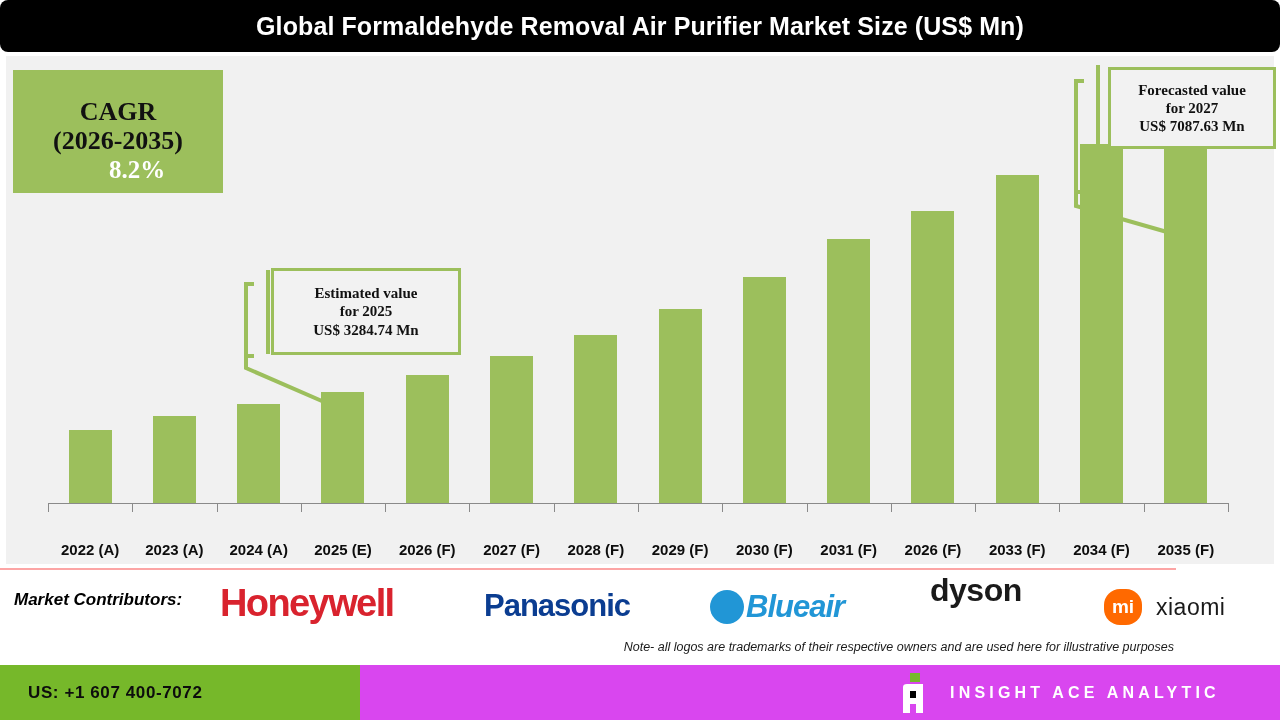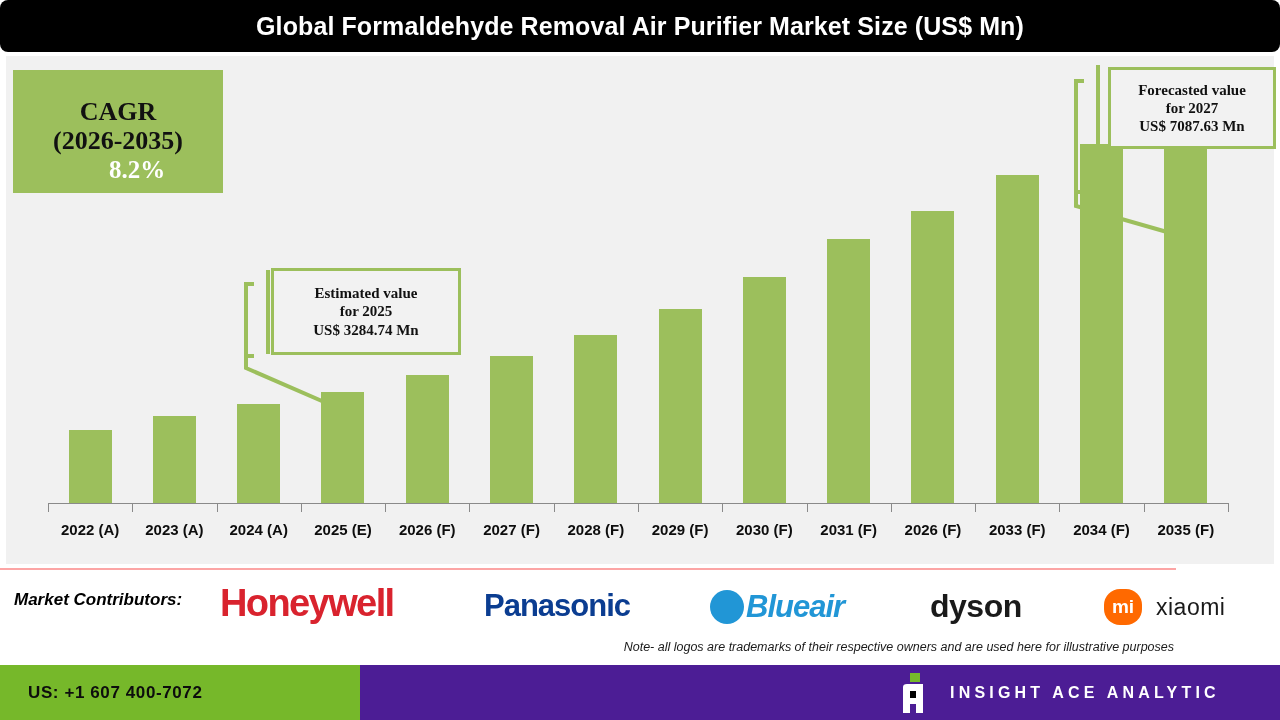--- a/index.html
+++ b/index.html
@@ -83,23 +83,22 @@
   }
   .bar {
     width: 43px; background: #9cbf5c;
   }
   .ticks {
     position: absolute; left: 42px; top: 447px; width: 1180px; height: 9px;
   }
   .tick { position: absolute; top: 0; width: 1px; height: 9px; background: #8a8a8a; }
 
   .xlabels {
-    position: absolute; left: 42px; top: 459px; width: 1180px; height: 28px;
+    position: absolute; left: 42px; top: 485px; width: 1180px; height: 28px;
     display: flex;
-    align-items: center;
   }
   .xlabel {
     flex: 1 1 0; text-align: center;
     font-family: "Liberation Sans", sans-serif;
     font-size: 15px; font-weight: bold; color: #0d0d0d;
     white-space: nowrap;
   }
 
   
   .contrib-strip {
@@ -129,21 +128,21 @@
   .blueair-dot {
     width: 34px; height: 34px; border-radius: 50%;
     background: #2196d6; display: inline-block; margin-right: 2px;
   }
   .blueair-text {
     color: #2196d6; font-size: 31px; font-weight: bold; font-style: italic;
     letter-spacing: -1px;
     font-family: "Liberation Sans", sans-serif;
   }
   .logo-dyson {
-    left: 930px; top: 18px;
+    left: 930px; top: 2px;
     color: #1a1a1a; font-size: 32px; font-weight: bold;
     letter-spacing: -0.5px;
     font-family: "Liberation Sans", sans-serif;
   }
   .logo-xiaomi { left: 1104px; top: 19px; }
   .mi-square {
     width: 38px; height: 36px; background: #ff6900; border-radius: 16px;
     color: #ffffff; font-size: 19px; font-weight: bold;
     display: flex; align-items: center; justify-content: center;
     font-family: "Liberation Sans", sans-serif;
@@ -153,21 +152,21 @@
     color: #1a1a1a; font-size: 23px; letter-spacing: 0.5px;
     font-family: "Liberation Sans", sans-serif;
   }
   .contrib-note {
     position: absolute; right: 2px; top: 70px;
     font-size: 12.5px; font-style: italic; color: #1a1a1a;
     white-space: nowrap;
   }
 
   
-  .footer { position: absolute; left: 0; top: 665px; width: 1280px; height: 55px; background: #4c1d95; }
+  .footer { position: absolute; left: 0; top: 665px; width: 1280px; height: 55px; background: #d946ef; }
   .footer-green {
     position: absolute; left: 0; top: 0; width: 360px; height: 55px;
     background: #76b82a;
     display: flex; align-items: center;
   }
   .footer-phone {
     margin-left: 28px;
     font-size: 17px; font-weight: bold; color: #0d0d0d;
     letter-spacing: 0.6px; white-space: nowrap;
   }

